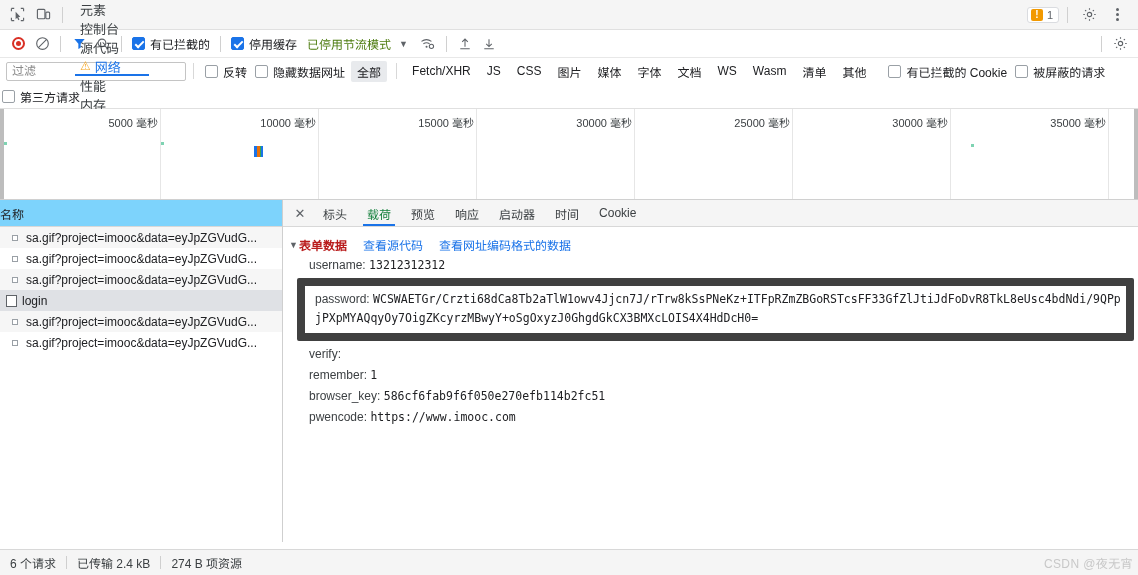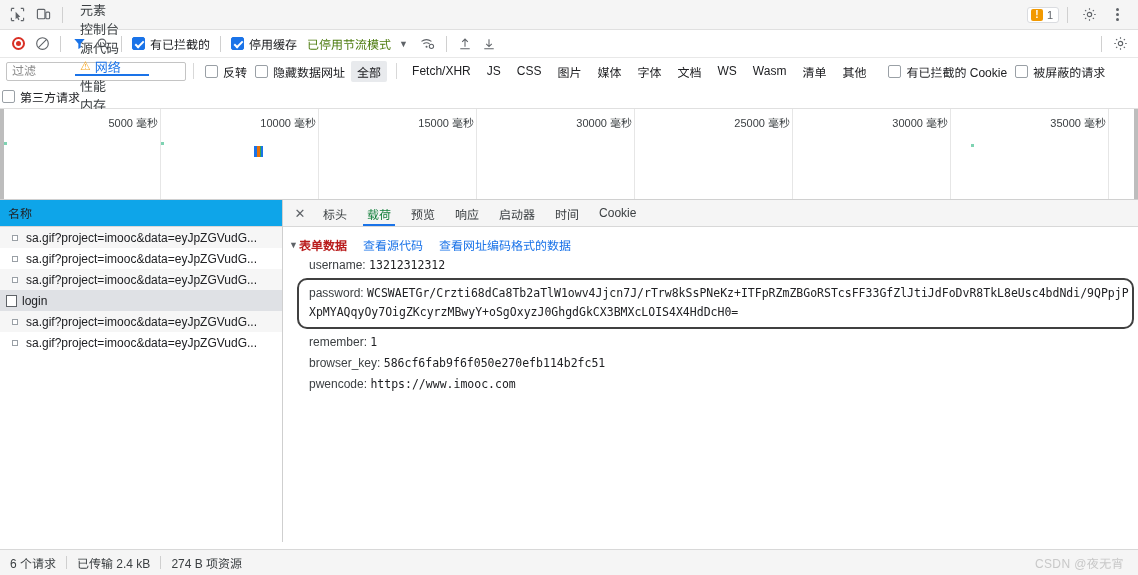--- a/index.html
+++ b/index.html
@@ -136,24 +136,23 @@
   
   .main { display: flex; height: 342px; }
   .reqlist {
     width: 283px; box-sizing: border-box;
     border-right: 1px solid #cfcfcf;
     display: flex; flex-direction: column;
     background: #fff;
   }
   .rl-head {
     height: 27px; display:flex; align-items:center;
-    padding-left: 8px; font-size: 12px; color: #202124;
-    background: #0ea5e9; border-bottom: 1px solid #d8d8d8;
+    font-size: 12px; color: #202124;
+    background: #7dd3fc; border-bottom: 1px solid #d8d8d8;
     box-sizing: border-box;
-    font-family: Liberation Mono, monospace;
   }
   .rl-rows { flex: 1; overflow: hidden; }
   .rl-row {
     height: 21px; display: flex; align-items: center; gap: 6px;
     padding-left: 9px; box-sizing: border-box;
     font-size: 12px; color: #202124; white-space: nowrap; overflow: hidden;
   }
   .rl-row.stripe { background: #f6f6f6; }
   .rl-row.selected { background: #dfe1e5; }
   .ic-gif {
@@ -193,37 +192,37 @@
   .tri { font-size: 9px; color:#5f6368; margin-right: 1px; }
   .sec-title { font-weight: bold; color: #b91c1c; }
   .sec-link { color: #1a73e8; margin-left: 16px; font-size: 12px; }
   .kv {
     padding: 2px 0 2px 26px; font-size: 12px; line-height: 17px;
     color: #202124; white-space: nowrap;
   }
   .k { font-weight: normal; color: #3c4043; }
   .v { font-family: "DejaVu Sans Mono", "Liberation Mono", monospace; font-size: 11.5px; color: #202124; }
   .hl-box {
-    border: 2px solid #404040; border-radius: 10px;
+    border: 8px solid #404040; border-radius: 2px;
     margin: 2px 4px 3px 14px; padding: 2px 0 3px 10px;
     box-sizing: border-box;
   }
   .hl-box .kv { padding-left: 0; }
   .wrapline { white-space: normal; word-break: break-all; }
 
   
   .statusbar {
     position:absolute; left:0; right:0; bottom:0; height: 26px;
     border-top: 1px solid #d8d8d8; background: #f5f5f5;
     display:flex; align-items:center; padding: 0 10px; box-sizing:border-box;
     font-size: 12px; color: #3c4043; gap: 0;
   }
   .sb-sep { width:1px; height:13px; background:#cfcfcf; margin: 0 10px; }
   .watermark {
-    position:absolute; right: 14px; bottom: 4px;
+    position:absolute; right: 5px; bottom: 4px;
     font-size: 12px; color: #c8c8c8; letter-spacing: .4px;
   }
   svg { display:block; }
 </style>
 </head>
 <body>
 
 <div class="app">
 
   <div class="tabbar">
@@ -480,20 +479,24 @@
         </div>
 
         <div class="hl-box">
           <div class="kv wrapline" style="line-height:19px">
             <span class="k">password:</span>
             <span class="v">WCSWAETGr/Crzti68dCa8Tb2aTlW1owv4Jjcn7J/rTrw8kSsPNeKz+ITFpRZmZBGoRSTcsFF33GfZlJtiJdFoDvR8TkL8eUsc4bdNdi/9QPpjPXpMYAQqyOy7OigZKcyrzMBwyY+oSgOxyzJ0GhgdGkCX3BMXcLOIS4X4HdDcH0=</span>
           </div>
         </div>
 
         <div class="kv">
+          <span class="k">verify:</span>
+          <span class="v"></span>
+        </div>
+        <div class="kv">
           <span class="k">remember:</span>
           <span class="v">1</span>
         </div>
         <div class="kv">
           <span class="k">browser_key:</span>
           <span class="v">586cf6fab9f6f050e270efb114b2fc51</span>
         </div>
         <div class="kv">
           <span class="k">pwencode:</span>
           <span class="v">https://www.imooc.com</span>

